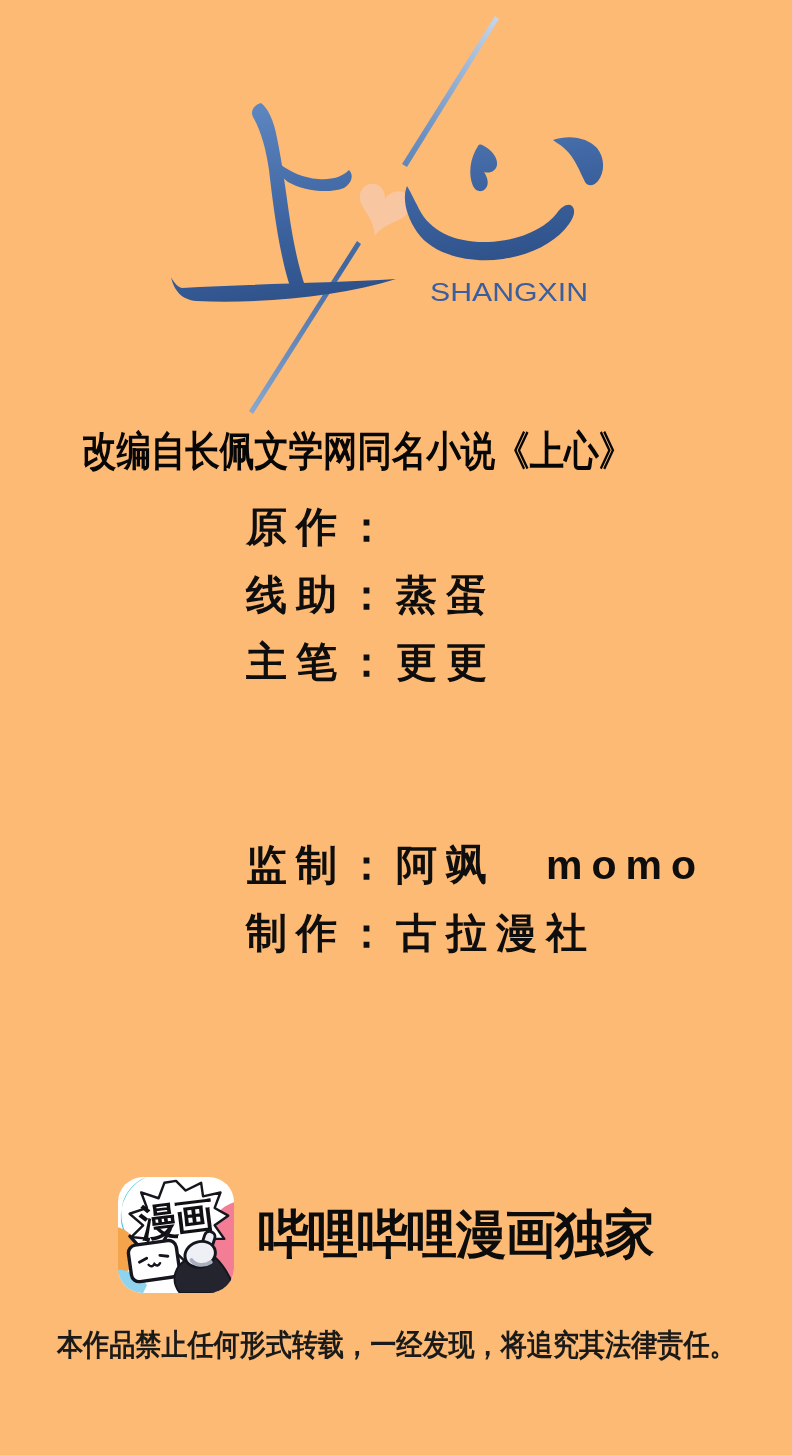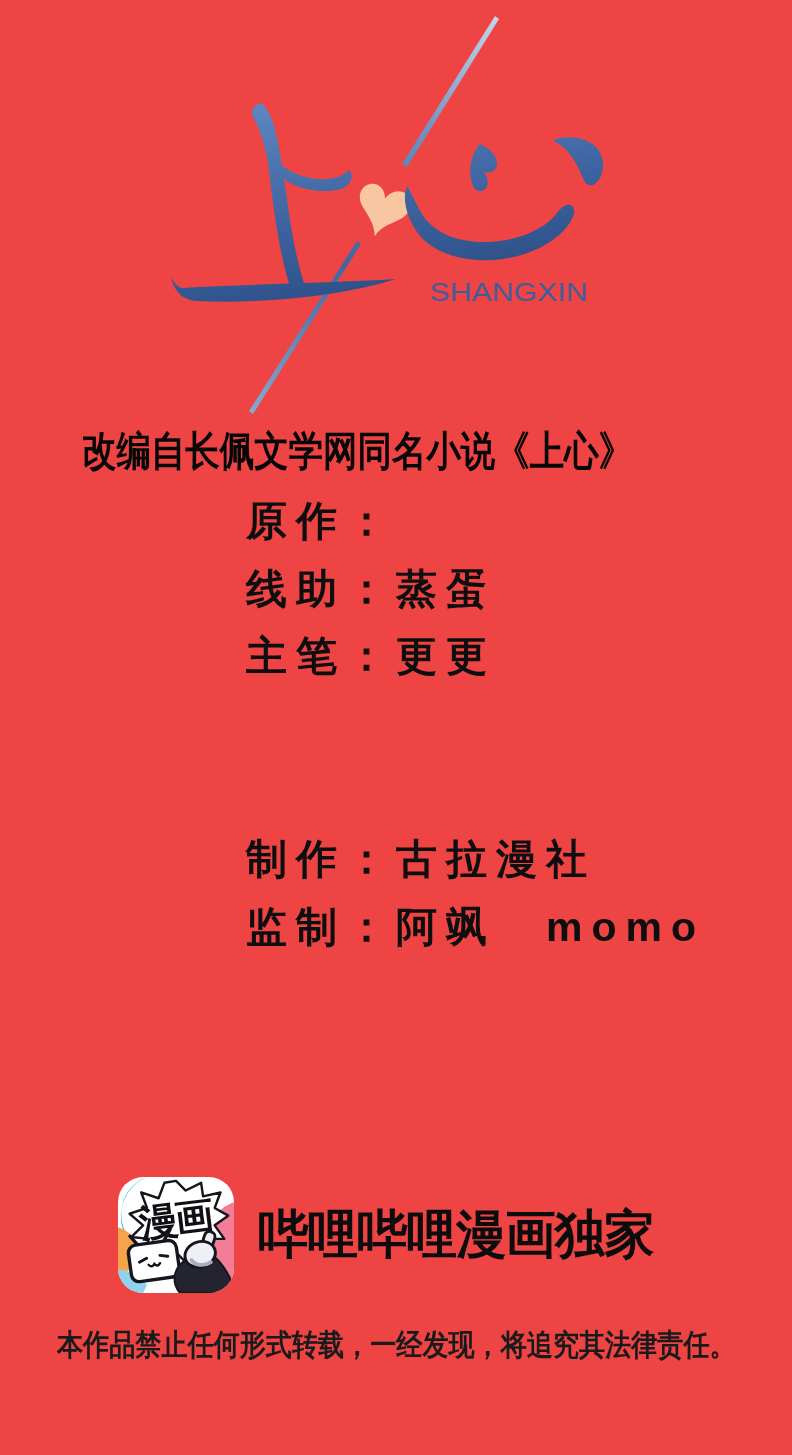--- a/index.html
+++ b/index.html
@@ -1,35 +1,35 @@
 <!DOCTYPE html>
 <html><head>
 <meta charset="utf-8">
 <style>
   html,body{margin:0;padding:0;background:#e8e8e8;}
   .page{
     position:relative;width:792px;height:1455px;margin:0 auto;
-    background:#ef4444;overflow:hidden;
+    background:#fdba74;overflow:hidden;
     font-family:"Liberation Sans","DejaVu Sans",sans-serif;
   }
   
   .logo-block{position:absolute;top:0;left:0;width:792px;height:420px;}
   
   .tagline{
     position:absolute;top:424px;left:82px;
     font-size:41px;font-weight:900;color:#070707;
     white-space:nowrap;letter-spacing:0;
     transform:scaleX(0.84);transform-origin:left top;
   }
   
   .credits{
     position:absolute;top:494px;left:246px;margin:0;padding:0;list-style:none;
   }
   .credit-row{
-    height:67.6px;display:flex;
+    height:67.6px;display:flex;align-items:center;
     font-size:41px;font-weight:700;color:#0e0e0e;
     letter-spacing:9px;white-space:nowrap;
   }
   .credit-label{color:#0e0e0e;}
   .credit-value{color:#0e0e0e;}
   
   .publisher-block{
     position:absolute;top:1177px;left:118px;
     display:flex;align-items:center;gap:24px;
   }
@@ -117,26 +117,26 @@
       </li>
     <li class="credit-row">
         <span class="credit-label">主笔：</span>
         <span class="credit-value">更更</span>
       </li>
     <li class="credit-row">
       </li>
     <li class="credit-row">
       </li>
     <li class="credit-row">
+        <span class="credit-label">监制：</span>
+        <span class="credit-value">阿飒　momo</span>
+      </li>
+    <li class="credit-row">
         <span class="credit-label">制作：</span>
         <span class="credit-value">古拉漫社</span>
-      </li>
-    <li class="credit-row">
-        <span class="credit-label">监制：</span>
-        <span class="credit-value">阿飒　momo</span>
       </li>
   </ul>
 
   <div class="publisher-block">
     <svg class="app-icon" viewBox="0 0 120 120" role="img">
       <defs>
         <clipPath id="iconClip">
             <rect x="0" y="0" width="120" height="120" rx="26"></rect>
           </clipPath>
       </defs>

